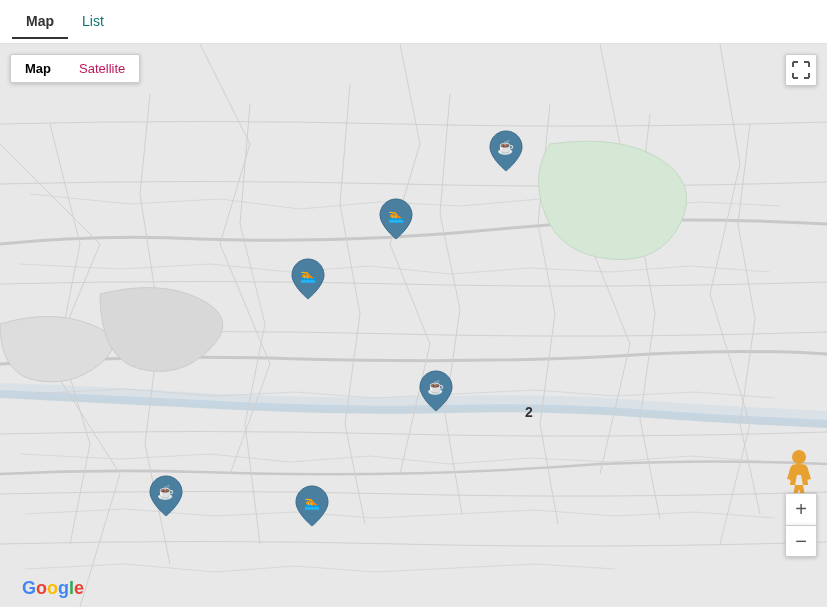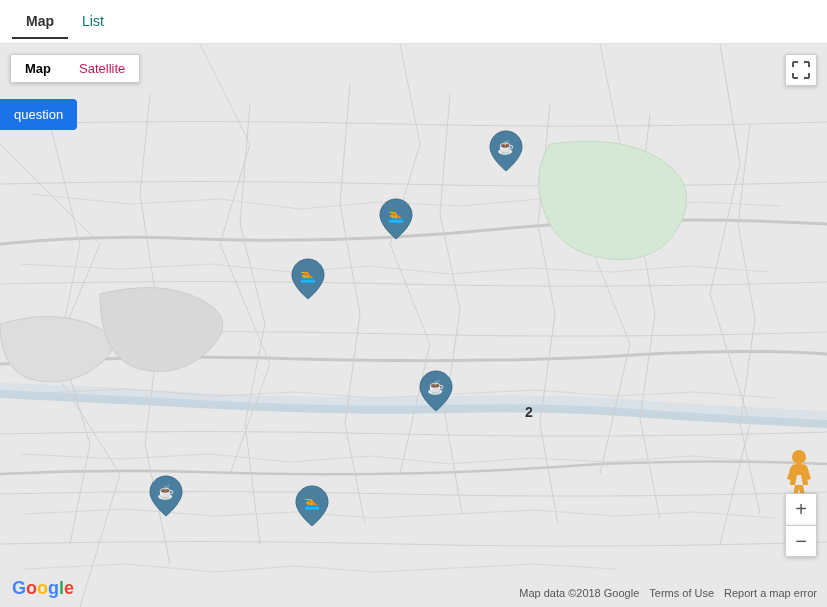--- a/index.html
+++ b/index.html
@@ -141,21 +141,21 @@
       border-radius: 2px 2px 0 0;
     }
     .zoom-btn:last-child {
       border-radius: 0 0 2px 2px;
     }
 
     
     .google-logo {
       position: absolute;
       bottom: 8px;
-      left: 12px;
+      left: 22px;
       z-index: 10;
       font-size: 18px;
       font-weight: bold;
       color: #555;
     }
     .google-logo span.g { color: #4285F4; }
     .google-logo span.o1 { color: #EA4335; }
     .google-logo span.o2 { color: #FBBC05; }
     .google-logo span.g2 { color: #4285F4; }
     .google-logo span.l { color: #34A853; }
@@ -262,23 +262,20 @@
     <div class="map-type-btn active">Map</div>
     <div class="map-type-btn">Satellite</div>
   </div>
 
   <div class="fullscreen-btn">
     <svg width="18" height="18" viewBox="0 0 18 18">
       <path d="M1,1 L6,1 M1,1 L1,6 M12,1 L17,1 M17,1 L17,6 M1,12 L1,17 M1,17 L6,17 M17,12 L17,17 M12,17 L17,17" stroke="#555" stroke-width="2" fill="none"></path>
     </svg>
   </div>
 
-  <div class="question-btn">
-    <span>question</span>
-  </div>
 
   <div class="map-pin" style="top:85px;left:488px;">
     <svg width="36" height="44" viewBox="0 0 36 44" class="pin-svg">
       <path d="M18,2 C9.16,2 2,9.16 2,18 C2,29 18,42 18,42 C18,42 34,29 34,18 C34,9.16 26.84,2 18,2 Z" fill="#4a7fa0" stroke="#3a6a8a" stroke-width="1"></path>
       <text x="18" y="23" text-anchor="middle" fill="white" font-size="14">☕</text>
     </svg>
   </div>
 
   <div class="map-pin" style="top:153px;left:378px;">
     <svg width="36" height="44" viewBox="0 0 36 44" class="pin-svg">
@@ -331,19 +328,14 @@
 
   <div class="zoom-controls">
     <div class="zoom-btn">+</div>
     <div class="zoom-btn">−</div>
   </div>
 
   <div class="google-logo">
     <span class="g">G</span><span class="o1">o</span><span class="o2">o</span><span class="g2">g</span><span class="l">l</span><span class="e">e</span>
   </div>
 
-  <div class="map-footer">
-    <span>Map data ©2018 Google</span>
-    <a href="#">Terms of Use</a>
-    <a href="#">Report a map error</a>
-  </div>
 
 </div>
 
 </body></html>

